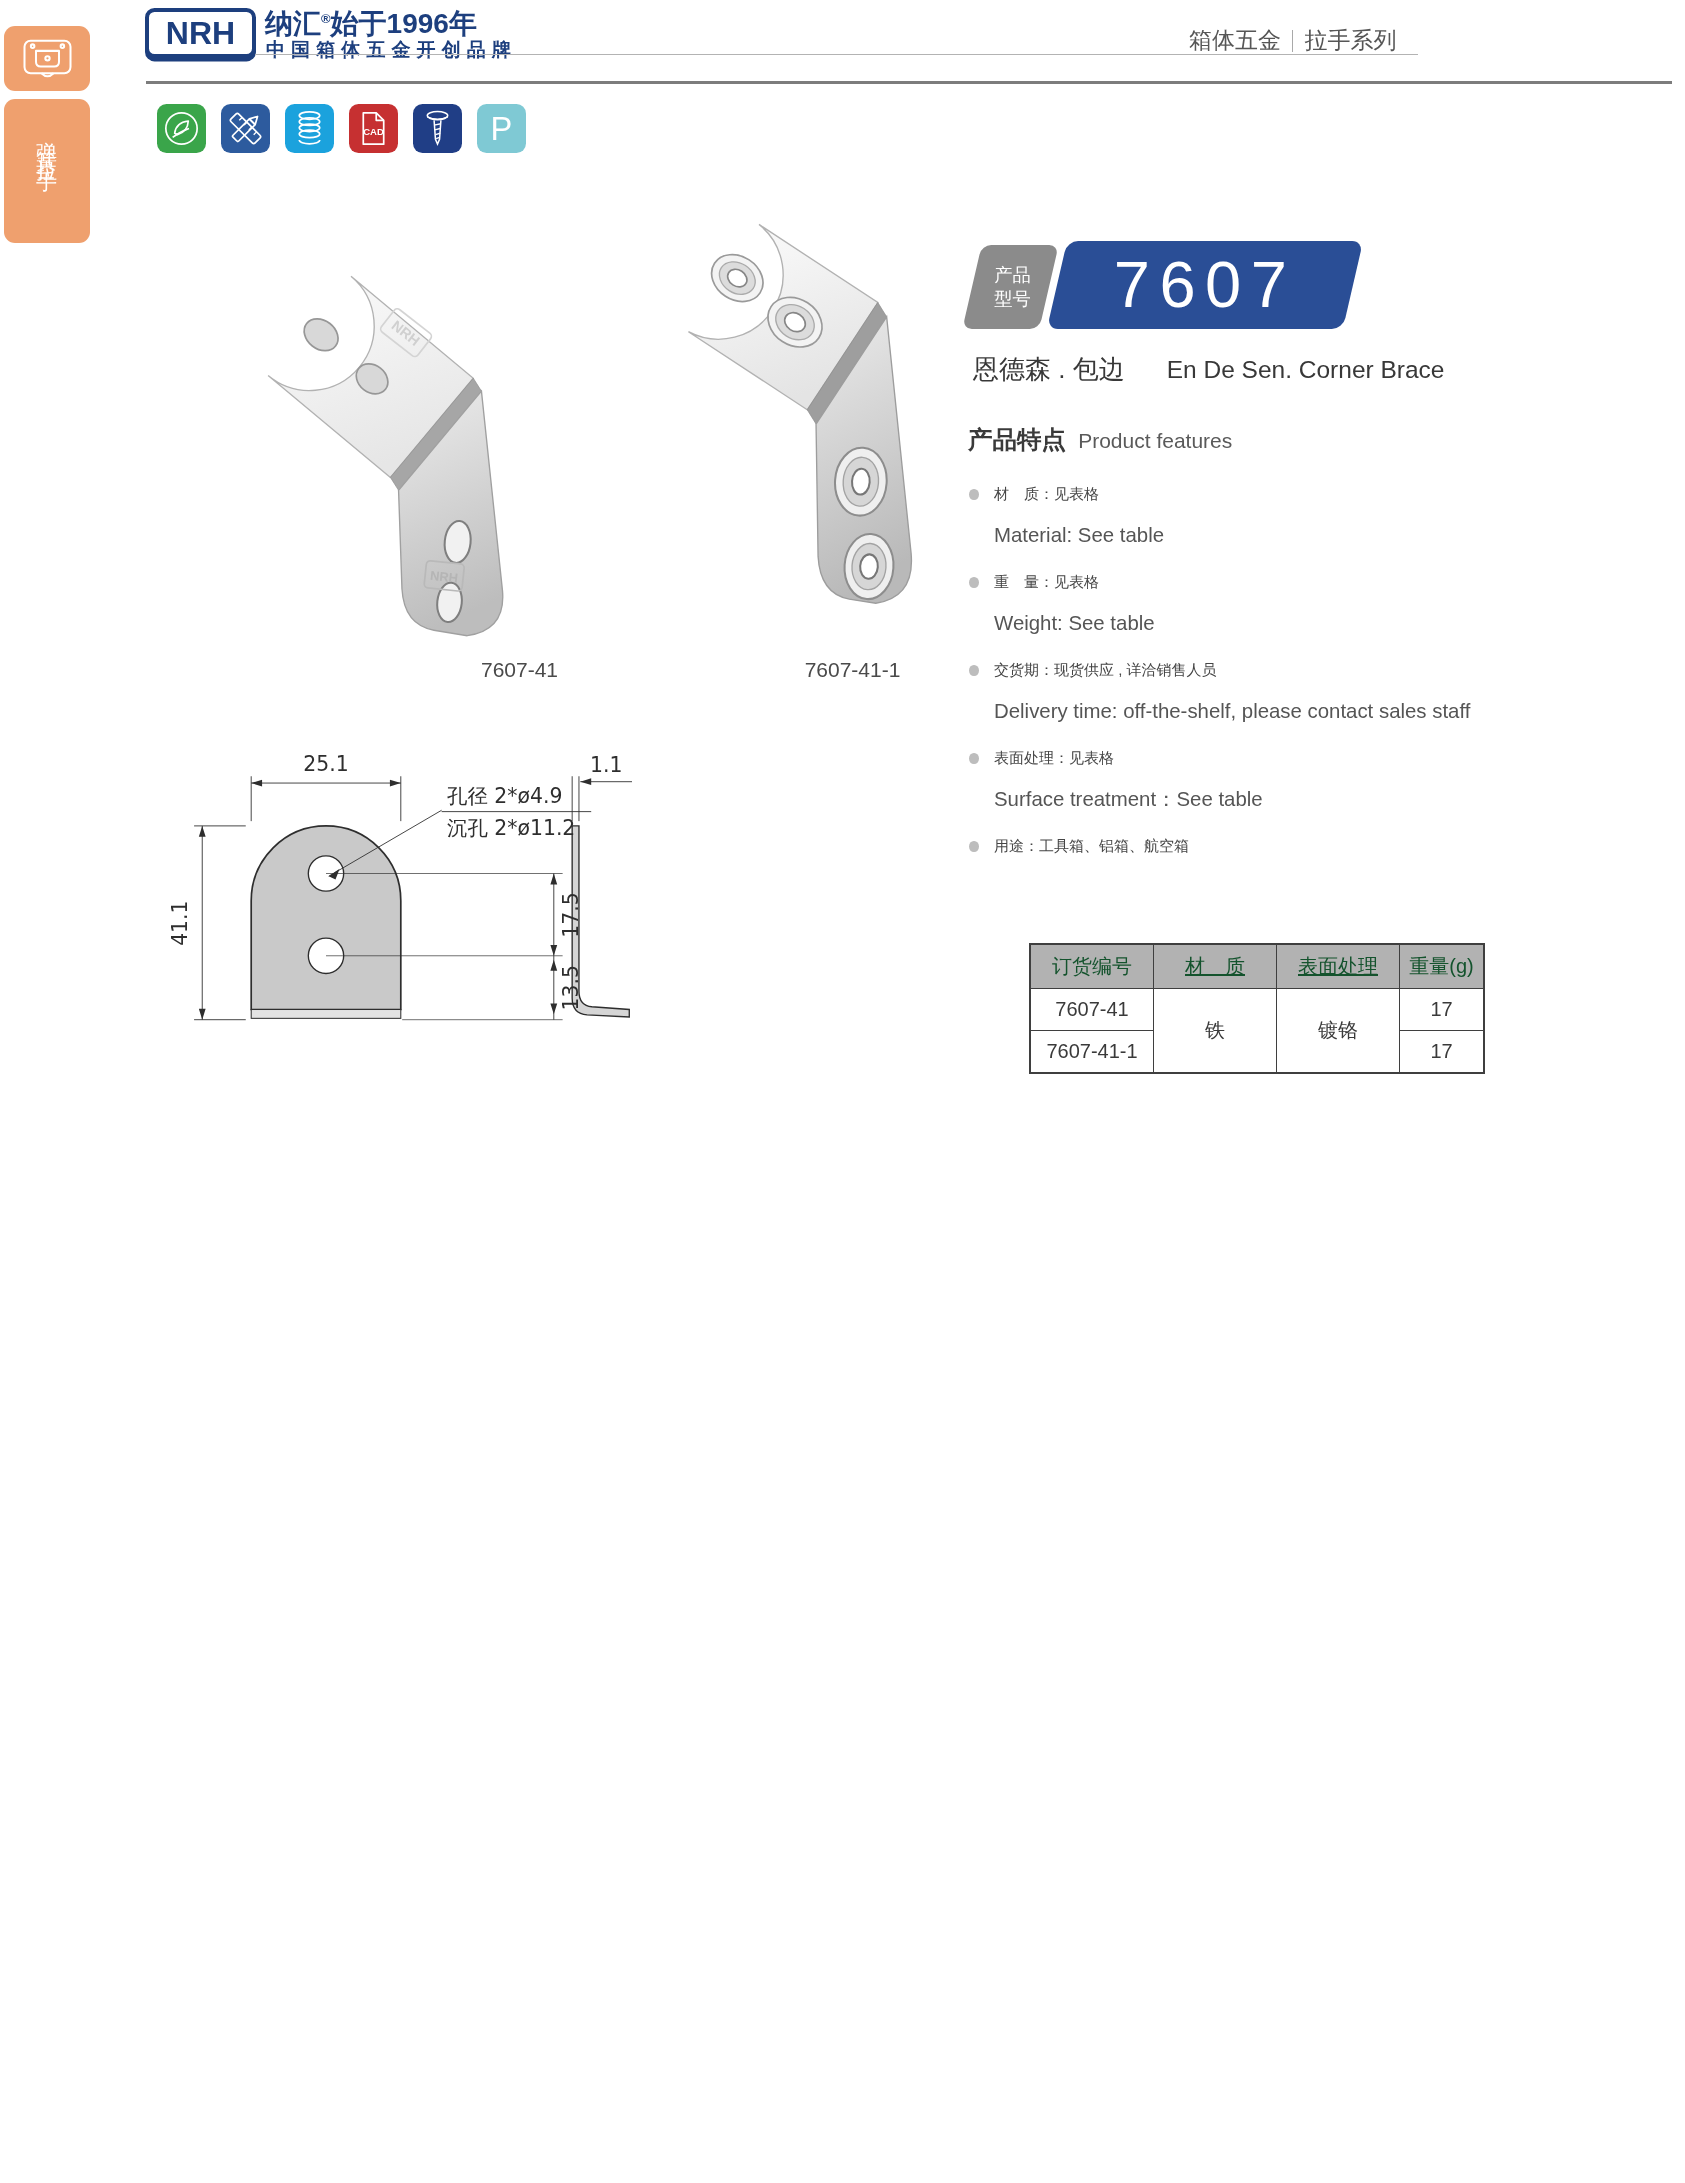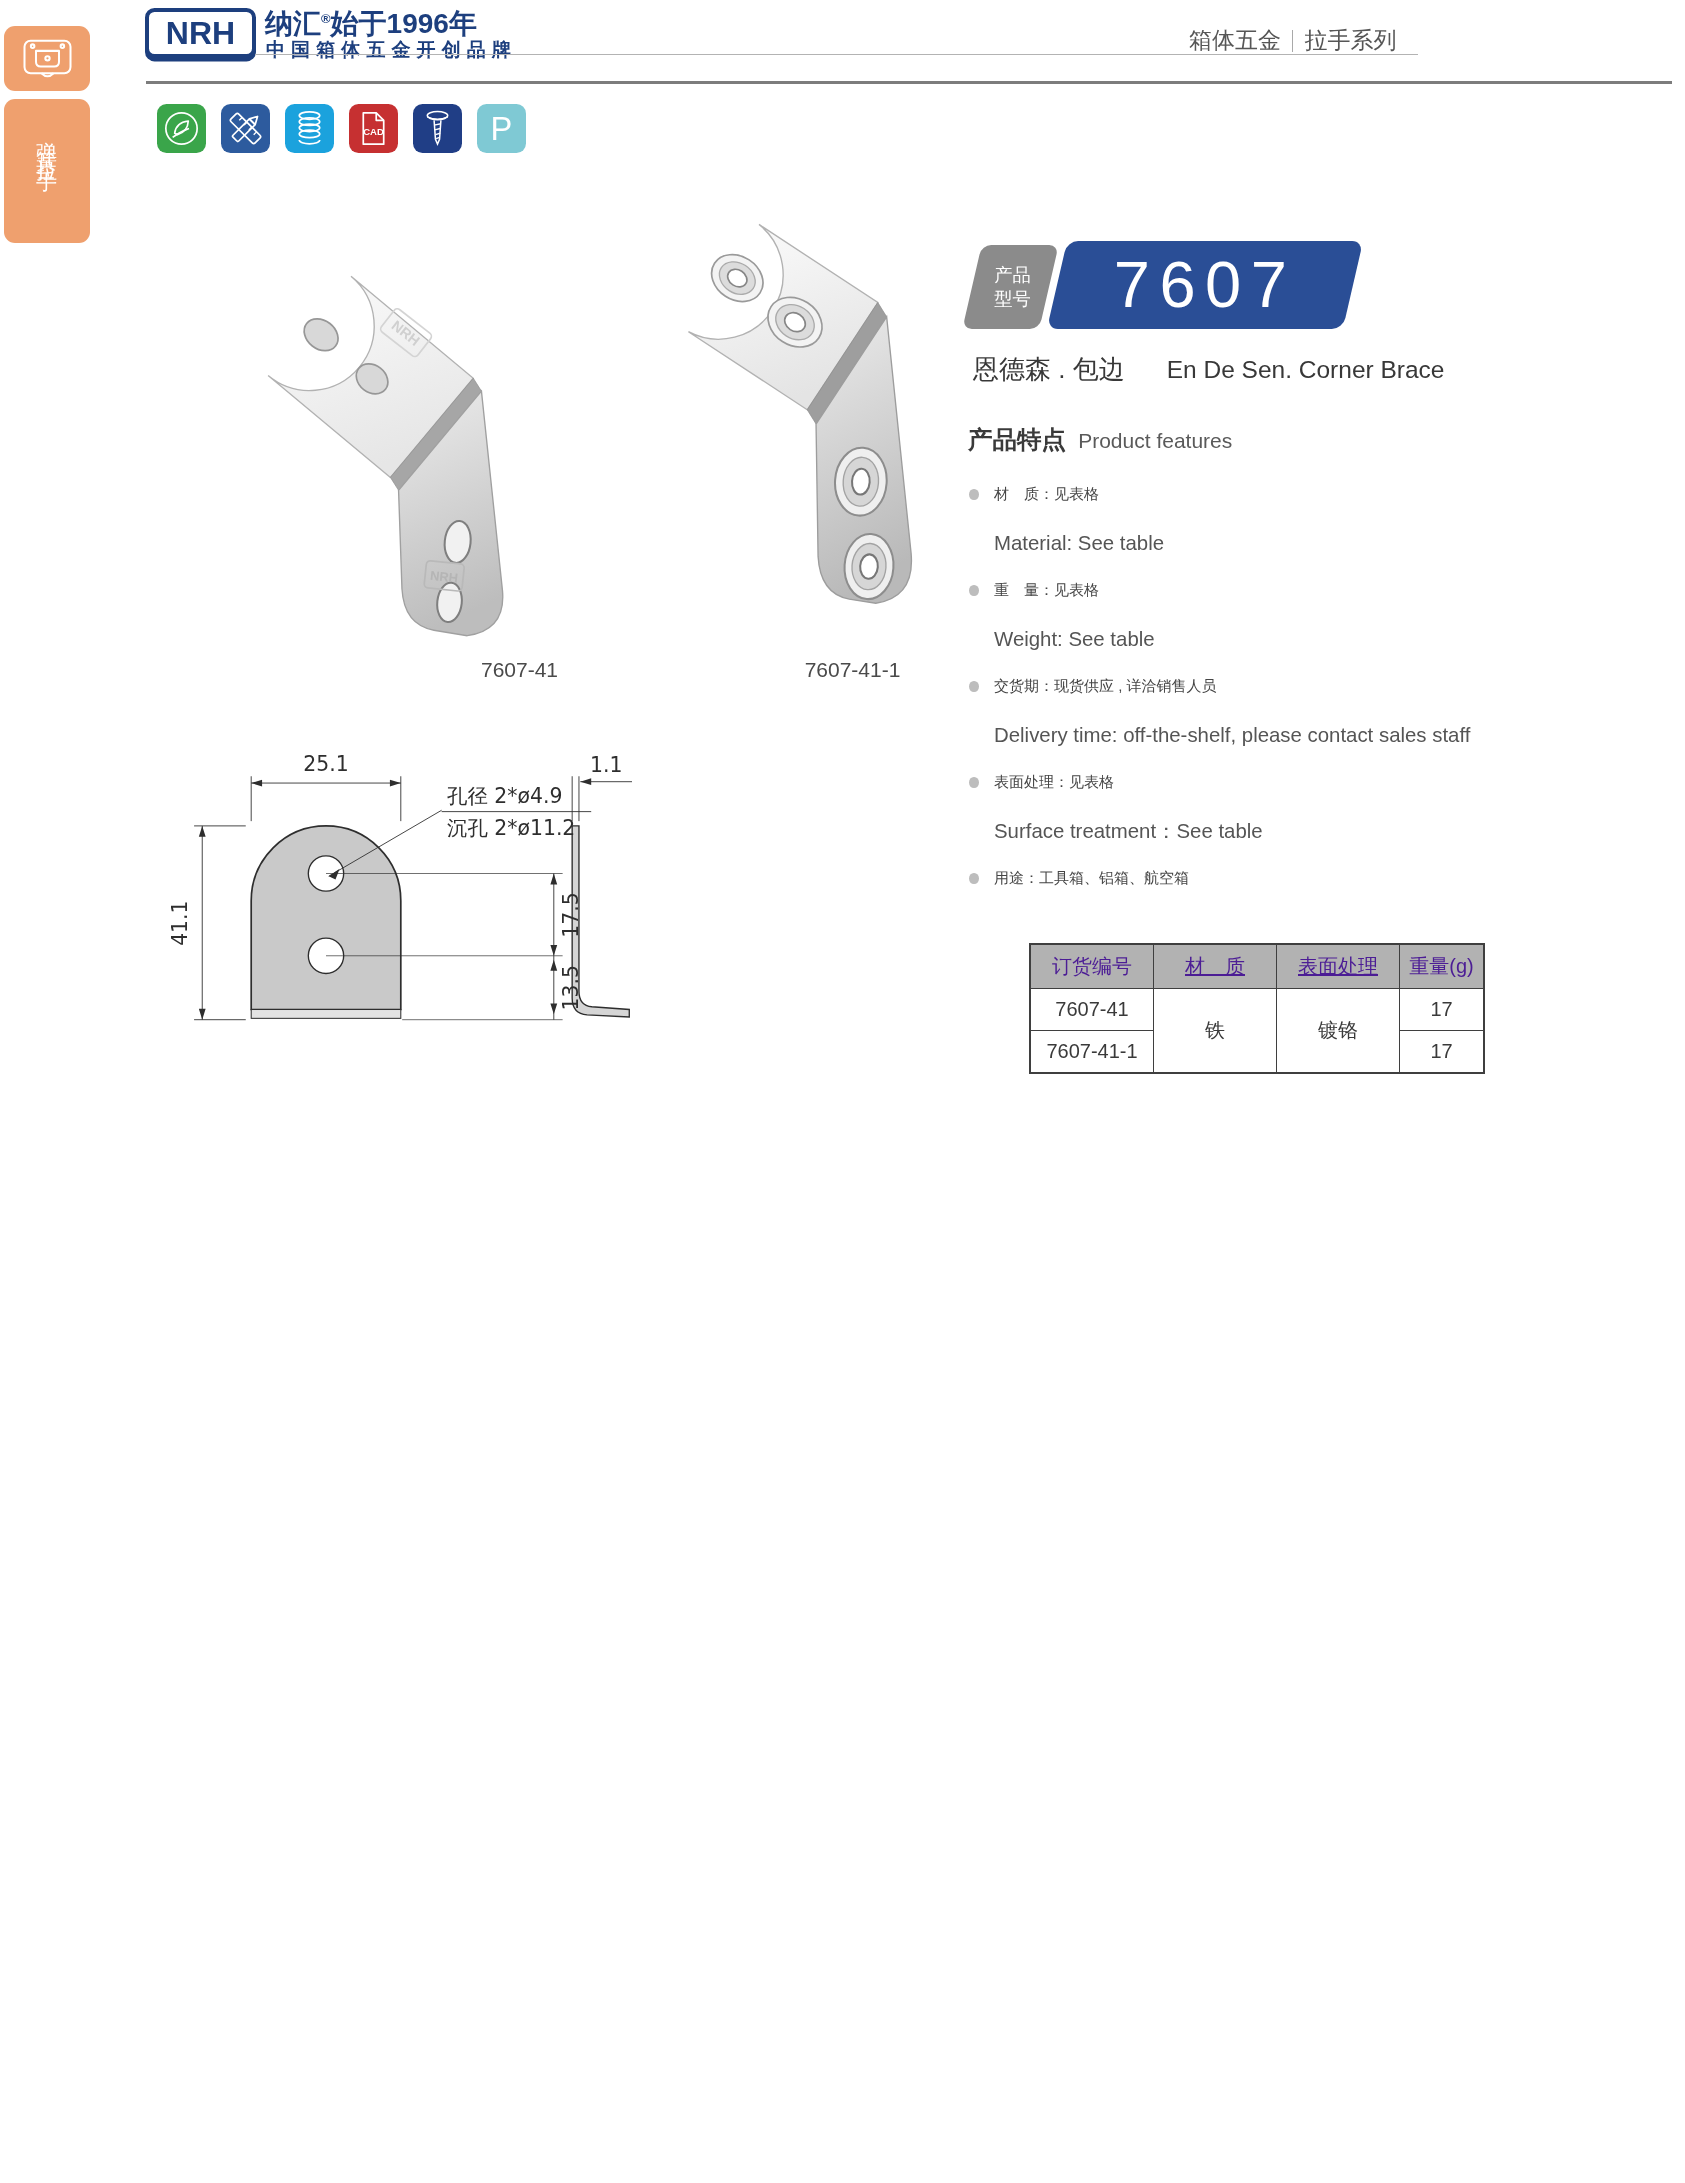--- a/index.html
+++ b/index.html
@@ -54,31 +54,31 @@
   .name-en{font-size:24.5px;margin-top:12px;}
 
   
   .feat-title{position:absolute;left:968px;top:423px;display:flex;align-items:baseline;gap:12.2px;white-space:nowrap;}
   .feat-title .cn{font-size:24.5px;font-weight:700;color:#3a3a3a;}
   .feat-title .en{font-size:21px;color:#5a5a5a;}
   .feat-list{position:absolute;left:968px;top:480px;width:557px;}
   .feat-item{margin-bottom:19px;}
   .feat-cn{position:relative;padding-left:26px;font-size:15px;color:#454545;line-height:28.5px;white-space:nowrap;}
   .feat-cn::before{content:"";position:absolute;left:1.4px;top:8.8px;width:9.5px;height:11px;border-radius:50%;background:#bdbdbd;}
-  .feat-en{padding-left:26px;font-size:20.4px;color:#555555;line-height:28.5px;margin-top:20px;white-space:nowrap;}
+  .feat-en{padding-left:26px;font-size:20.4px;color:#555555;line-height:28.5px;margin-top:12px;white-space:nowrap;}
 
   
   .drawing{position:absolute;left:156px;top:700px;}
 
   
   .spec-table{position:absolute;left:1029px;top:943px;border-collapse:collapse;
               font-size:20px;color:#3a3a3a;}
   .spec-table th,.spec-table td{border:1.4px solid #3f3f3f;text-align:center;padding:0;}
   .spec-table{border:2px solid #3f3f3f;}
-  .spec-table th{background:#b2b2b2;color:#4c1d95;font-weight:400;height:43px;}
+  .spec-table th{background:#b2b2b2;color:#14532d;font-weight:400;height:43px;}
   .spec-table td{background:#ffffff;height:41px;}
   .col-order{width:122px;}.col-mat{width:122px;text-decoration:underline;}.col-surf{width:122px;text-decoration:underline;}.col-wt{width:83px;}
 </style>
 </head>
 <body>
 
 <div class="page">
 
   <div class="side-tab side-tab-1">
     <svg width="53" height="46" viewBox="0 0 78 68">

